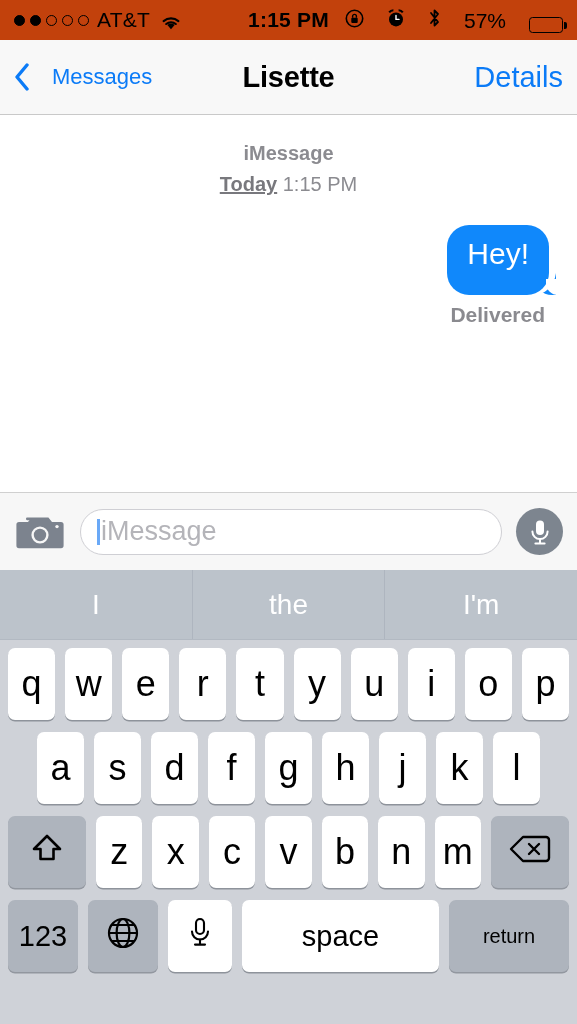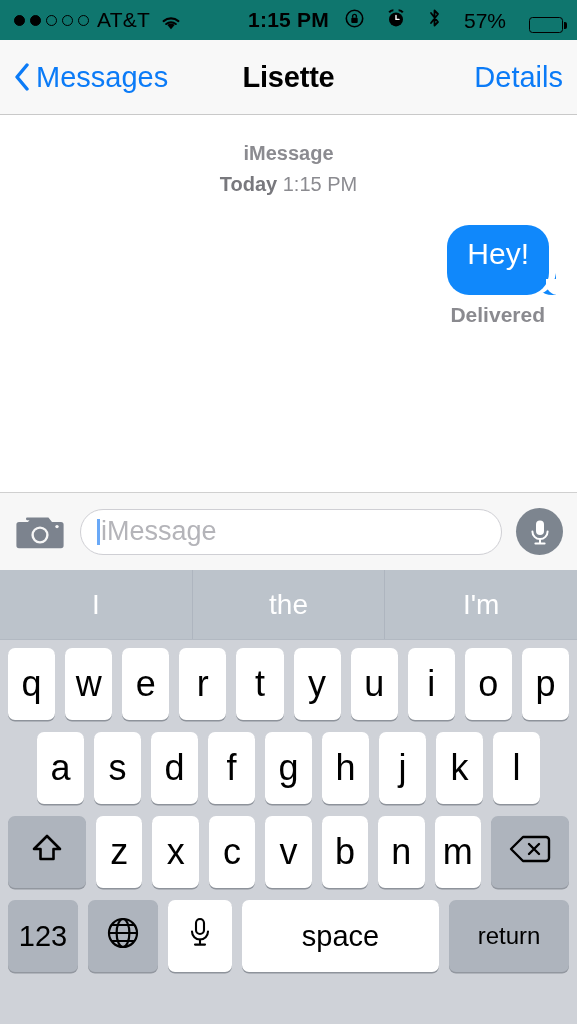--- a/index.html
+++ b/index.html
@@ -12,21 +12,21 @@
   #app {
     position: relative;
     width: 577px; height: 1024px;
     display: flex; flex-direction: column;
     background: #ffffff;
   }
 
   
   .status-bar {
     height: 40px; flex: 0 0 40px;
-    background: #0f766e;
+    background: #c2410c;
     display: flex; align-items: center;
     position: relative;
     padding: 0 14px;
     font-size: 21px;
     color: #000;
   }
   .status-left { display: flex; align-items: center; gap: 8px; }
   .signal-dots { display: flex; align-items: center; gap: 5px; }
   .dot { width: 11px; height: 11px; border-radius: 50%; border: 1.6px solid #000; }
   .dot.filled { background: #000; }
@@ -53,43 +53,43 @@
 
   
   .nav-bar {
     height: 75px; flex: 0 0 75px;
     background: #f8f8f8;
     border-bottom: 1px solid #c9c9c9;
     display: flex; align-items: center;
     position: relative; padding: 0 14px;
   }
   .nav-back {
-    display: flex; align-items: center; gap: 6px;
-    color: #0b7bf7; font-size: 29px; cursor: pointer;
+    display: flex; align-items: center; gap: 22px;
+    color: #0b7bf7; font-size: 22px; cursor: pointer;
   }
   .chev-back { width: 16px; height: 28px; position: relative; }
   .nav-title {
     position: absolute; left: 0; right: 0; text-align: center;
     font-size: 29px; font-weight: 700; color: #000; letter-spacing: -.2px;
   }
   .nav-details {
     margin-left: auto; color: #0b7bf7; font-size: 29px;
     position: relative; z-index: 2; cursor: pointer;
   }
 
   
   .thread {
     flex: 1 1 auto; background: #fff;
     padding: 24px 16px 0 16px; position: relative;
     display: flex; flex-direction: column;
   }
   .thread-meta { text-align: center; color: #8b8b8f; line-height: 1.45; }
   .meta-service { font-size: 20px; font-weight: 600; color: #8b8b90; }
   .meta-time { font-size: 20px; color: #8b8b90; margin-top: 2px; }
-  .meta-time b { font-weight: 700; color: #78787d; }
+  .meta-time b { font-weight: 700; color: #78787d; text-decoration: underline; }
 
   .bubble-row {
     display: flex; justify-content: flex-end;
     margin-top: 26px; padding-right: 12px;
   }
   .bubble-wrap { display: flex; flex-direction: column; align-items: flex-end; }
   .bubble {
     position: relative;
     background: #1088fb; color: #fff;
     font-size: 30px; line-height: 1;
@@ -181,21 +181,21 @@
     box-shadow: 0 1.5px 0 rgba(120,125,135,.75);
     margin: 0 5px; cursor: pointer;
     flex: 1 1 0;
   }
   .key.gray { background: #aeb4bd; box-shadow: 0 1.5px 0 rgba(120,125,135,.7); }
   .key.wide-special { flex: 0 0 78px; }
   .key.space { flex: 1 1 auto; font-size: 29px; }
   .key.numkey { flex: 0 0 70px; font-size: 29px; }
   .key.globe { flex: 0 0 70px; }
   .key.micRow { flex: 0 0 64px; }
-  .key.return { flex: 0 0 120px; font-size: 24px; }
+  .key.return { flex: 0 0 120px; font-size: 20px; }
   .krow.r4 .key { height: 72px; }
 </style>
 </head>
 <body>
 
 <div id="app">
 
   <div class="status-bar">
     <div class="status-left">
       <div class="signal-dots">

